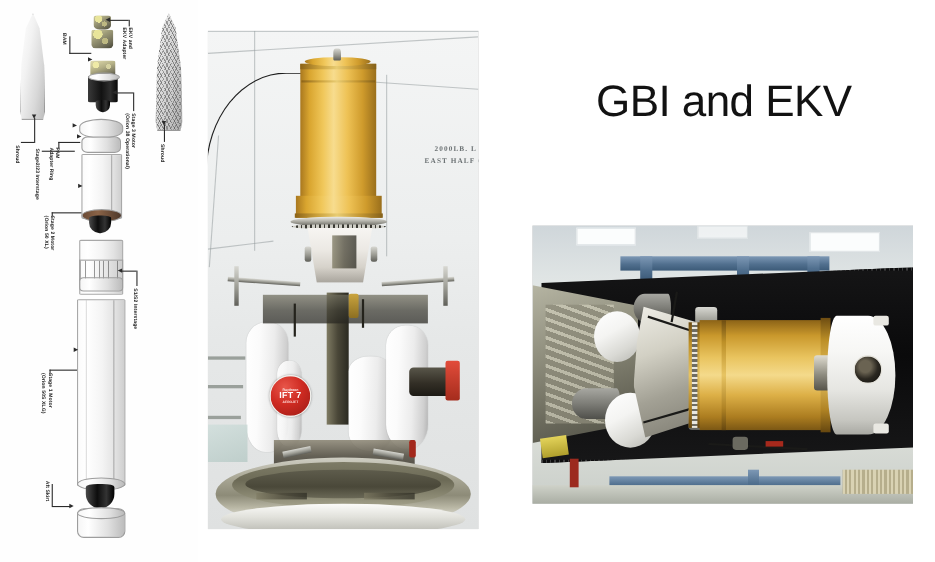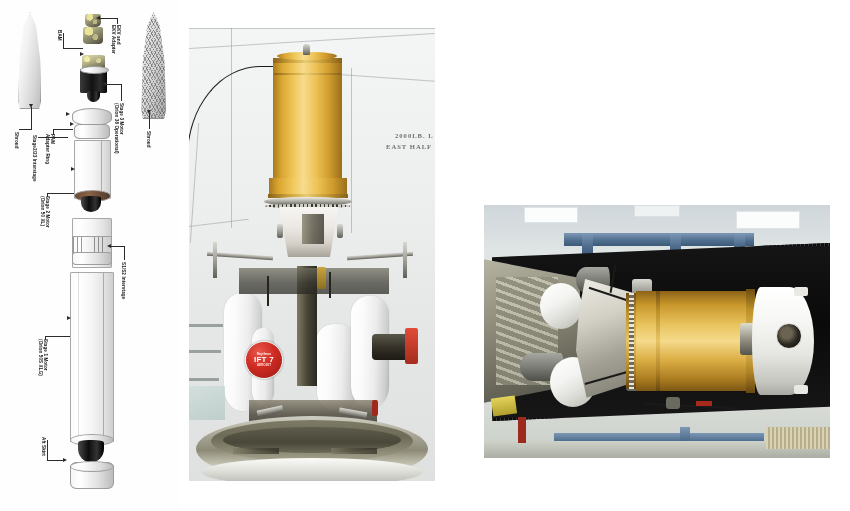--- a/index.html
+++ b/index.html
@@ -446,14 +446,15 @@
     <div class="metal-bit" style="left:310px;top:180px;width:14px;height:9px;border-radius:2px;background:#e9e8e2;"></div>
 
     <div class="kv-wire" style="left:160px;top:200px;width:90px;height:2.2px;transform:rotate(3deg);"></div>
     <div class="metal-bit" style="left:182px;top:192px;width:14px;height:12px;border-radius:3px;background:#6b6a60;"></div>
     <div class="dark-strut" style="left:212px;top:196px;width:16px;height:5px;background:#a6291c;"></div>
 
     <div class="metal-bit" style="left:8px;top:192px;width:24px;height:18px;background:linear-gradient(180deg,#e3d35a,#b09f2c);transform:rotate(-8deg);"></div>
     <div class="dark-strut" style="left:34px;top:212px;width:8px;height:26px;background:#9c2a1e;"></div>
   </div>
 
+  <div id="slide-title">GBI and EKV</div>
 
 </div>
 
 </body></html>

